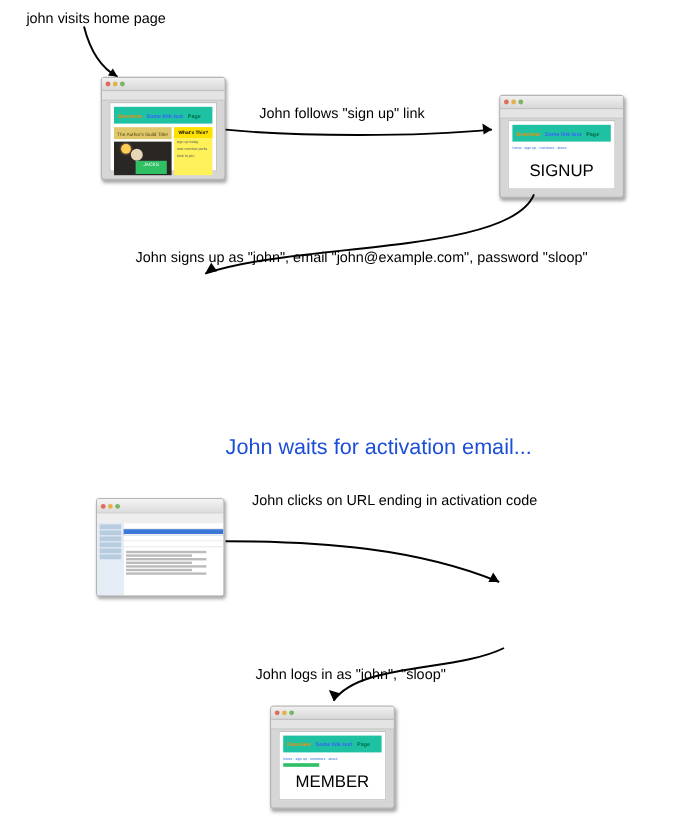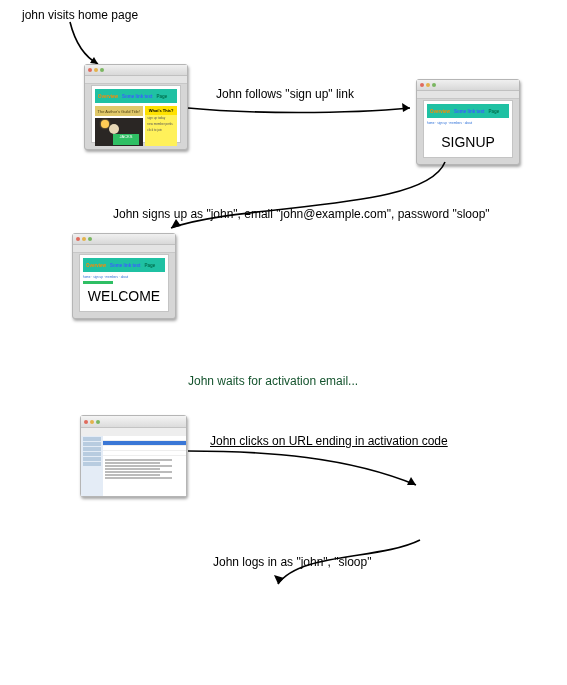--- a/index.html
+++ b/index.html
@@ -1,18 +1,18 @@
 <!DOCTYPE html>
 <html><head>
 <meta charset="utf-8">
 <style>
   html,body{margin:0;padding:0;background:#fff;font-family:Helvetica,Arial,sans-serif;color:#000;}
   .canvas{position:relative;width:500px;height:685px;}
   .label{position:absolute;font-size:12px;white-space:nowrap;}
-  .biglabel{position:absolute;font-size:12px;font-weight:500;color:#14532d;margin-top:12px;}
+  .biglabel{position:absolute;font-size:18px;font-weight:500;color:#1d4ed8;}
   .screenlabel{position:absolute;font-size:14px;}
 
   
   .browser{
     position:absolute;width:102px;height:84px;
     background:#d6d6d6;border:1px solid #b5b5b5;border-radius:3px;
     box-shadow:1px 2px 3px rgba(0,0,0,.35);
   }
   .titlebar{height:10px;border-bottom:1px solid #c0c0c0;display:flex;align-items:center;gap:2px;padding-left:3px;background:linear-gradient(#f0f0f0,#d8d8d8);}
   .dot{width:4px;height:4px;border-radius:50%;}
@@ -120,38 +120,20 @@
     </div>
     <div class="screenlabel" style="left:0;right:0;top:54px;text-align:center;">SIGNUP</div>
   </div>
 
   <svg class="arrow" style="left:165px;top:162px;width:300px;height:80px;">
     <path d="M280,0 C260,50 80,40 6,66" fill="none" stroke="#000" stroke-width="1.6"></path>
     <path d="M6,66 l10,-2 l-5,-7 z" fill="#000"></path>
   </svg>
   <div class="label" style="left:113px;top:207px;">John signs up as "john", email "john@example.com", password "sloop"</div>
 
-  <div class="browser plain" style="left:72px;top:233px;">
-    <div class="titlebar">
-      <span class="dot red"></span>
-      <span class="dot yel"></span>
-      <span class="dot grn"></span>
-    </div>
-    <div class="navbar"></div>
-    <div class="page">
-      <div class="banner">
-        <span class="bt ov">Overview</span>
-        <span class="bt lk">Some link text</span>
-        <span class="bt pg">Page</span>
-      </div>
-      <div class="linkline">home · sign up · members · about</div>
-      <div class="greendash"></div>
-    </div>
-    <div class="screenlabel" style="left:0;right:0;top:54px;text-align:center;">WELCOME</div>
-  </div>
 
   <div class="biglabel" style="left:188px;top:362px;">John waits for activation email...</div>
 
   <div class="mail" style="left:80px;top:415px;">
     <div class="mtb">
       <span class="dot red"></span>
       <span class="dot yel"></span>
       <span class="dot grn"></span>
     </div>
     <div class="toolbar"></div>
@@ -177,23 +159,41 @@
         <div></div>
         <div></div>
         <div></div>
     </div>
   </div>
 
   <svg class="arrow" style="left:188px;top:445px;width:240px;height:60px;">
     <path d="M0,6 C80,6 160,12 228,40" fill="none" stroke="#000" stroke-width="1.6"></path>
     <path d="M228,40 l-5,-8 l-4,8 z" fill="#000"></path>
   </svg>
-  <div class="label" style="left:210px;top:434px;text-decoration:underline;">John clicks on URL ending in activation code</div>
+  <div class="label" style="left:210px;top:410px;">John clicks on URL ending in activation code</div>
 
 
   <svg class="arrow" style="left:260px;top:540px;width:180px;height:60px;">
     <path d="M160,0 C120,20 40,12 18,44" fill="none" stroke="#000" stroke-width="1.6"></path>
     <path d="M18,44 l-4,-9 l10,3 z" fill="#000"></path>
   </svg>
   <div class="label" style="left:213px;top:555px;">John logs in as "john", "sloop"</div>
 
+  <div class="browser plain" style="left:225px;top:588px;">
+    <div class="titlebar">
+      <span class="dot red"></span>
+      <span class="dot yel"></span>
+      <span class="dot grn"></span>
+    </div>
+    <div class="navbar"></div>
+    <div class="page">
+      <div class="banner">
+        <span class="bt ov">Overview</span>
+        <span class="bt lk">Some link text</span>
+        <span class="bt pg">Page</span>
+      </div>
+      <div class="linkline">home · sign up · members · about</div>
+      <div class="greendash"></div>
+    </div>
+    <div class="screenlabel" style="left:0;right:0;top:54px;text-align:center;">MEMBER</div>
+  </div>
 
 </div>
 
 </body></html>

